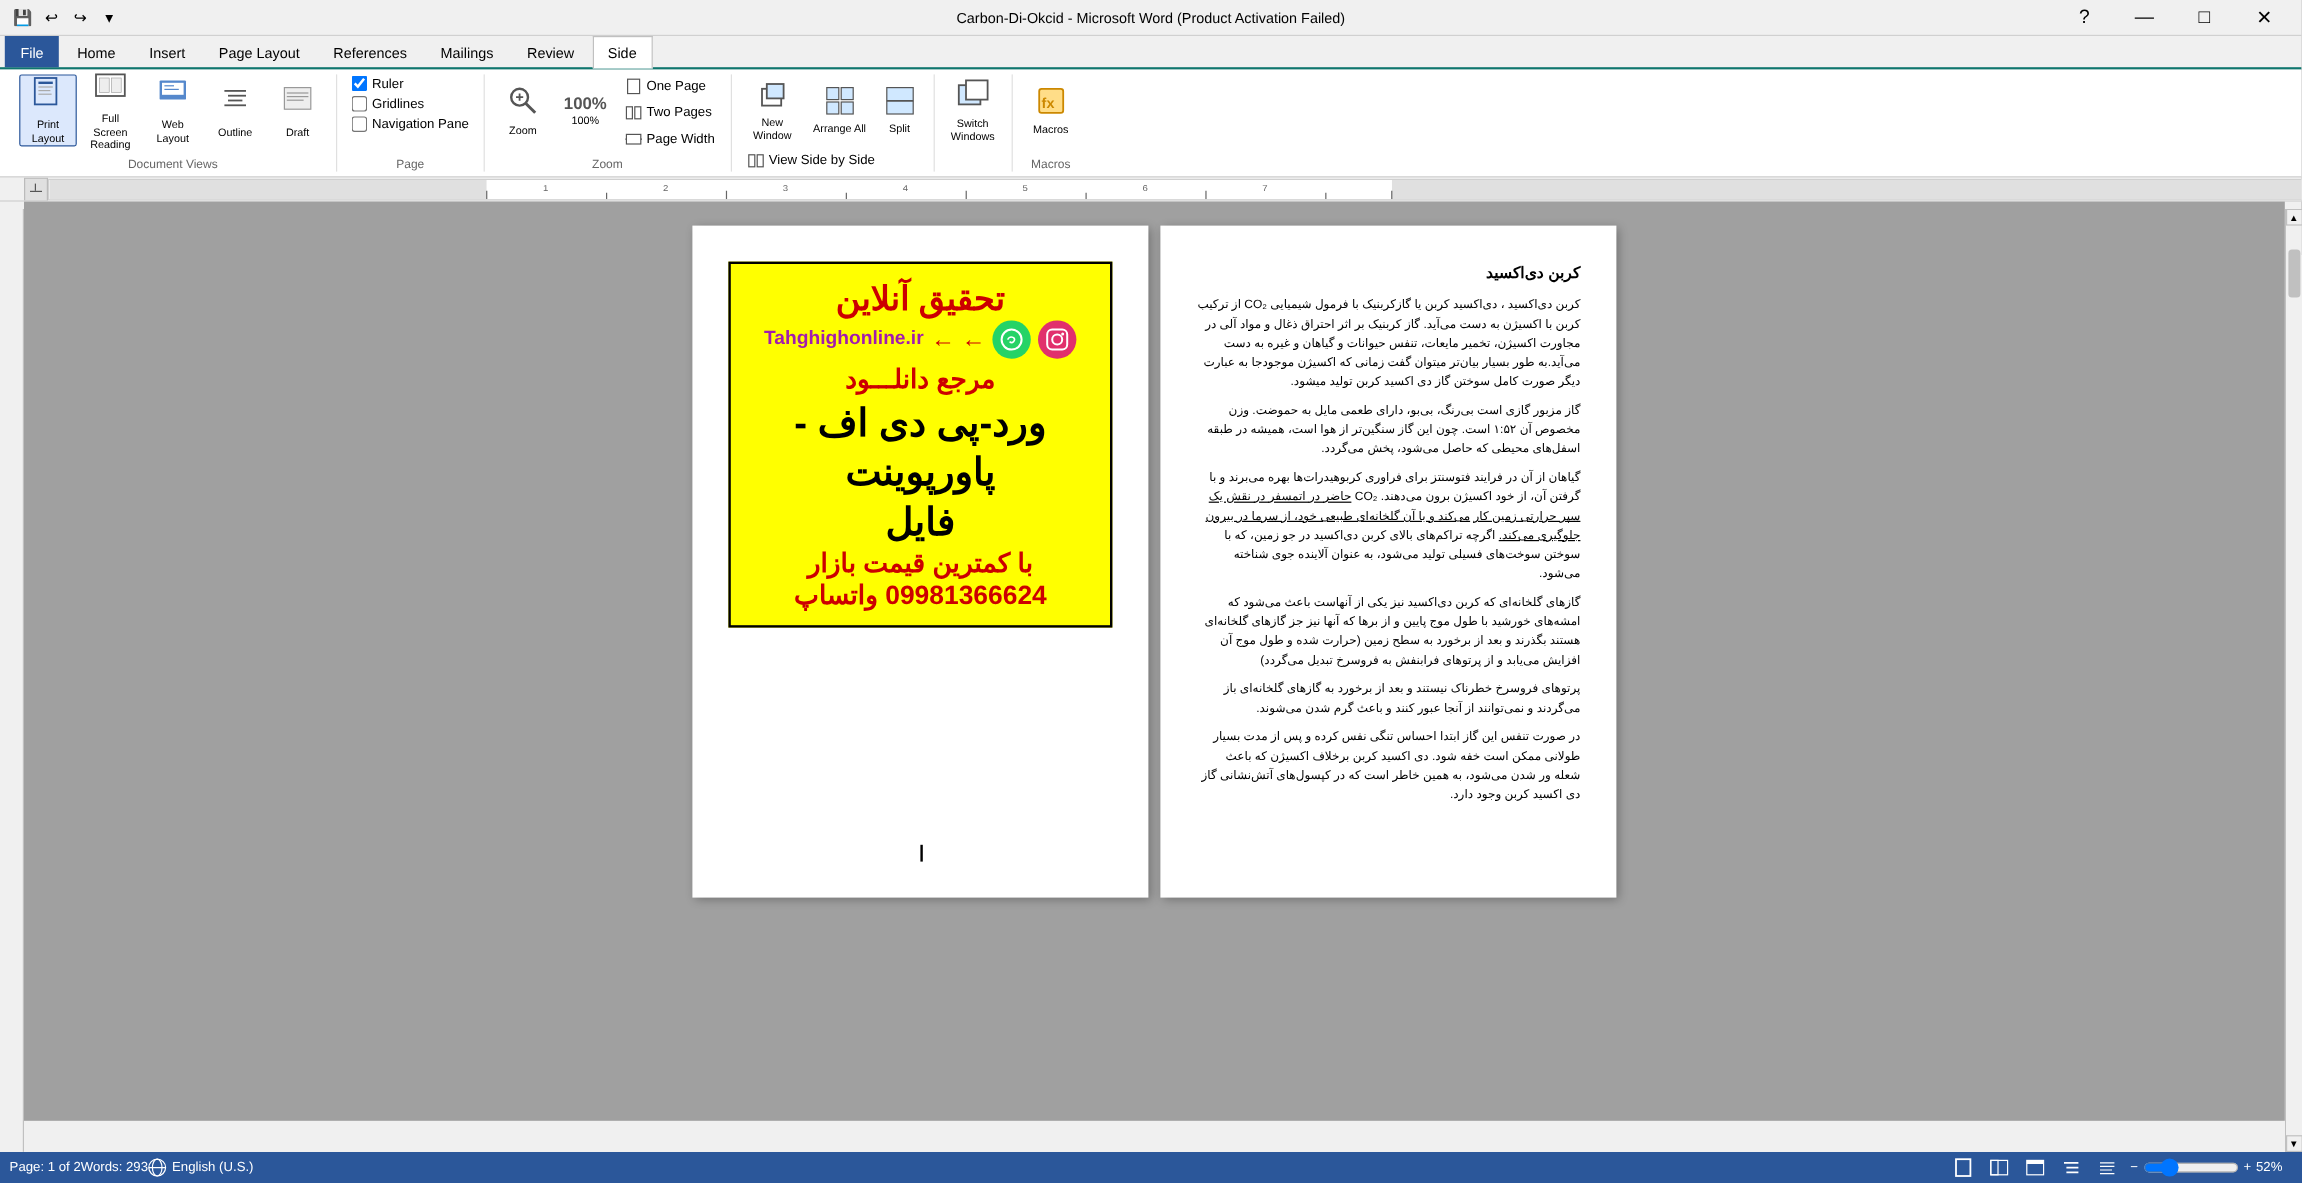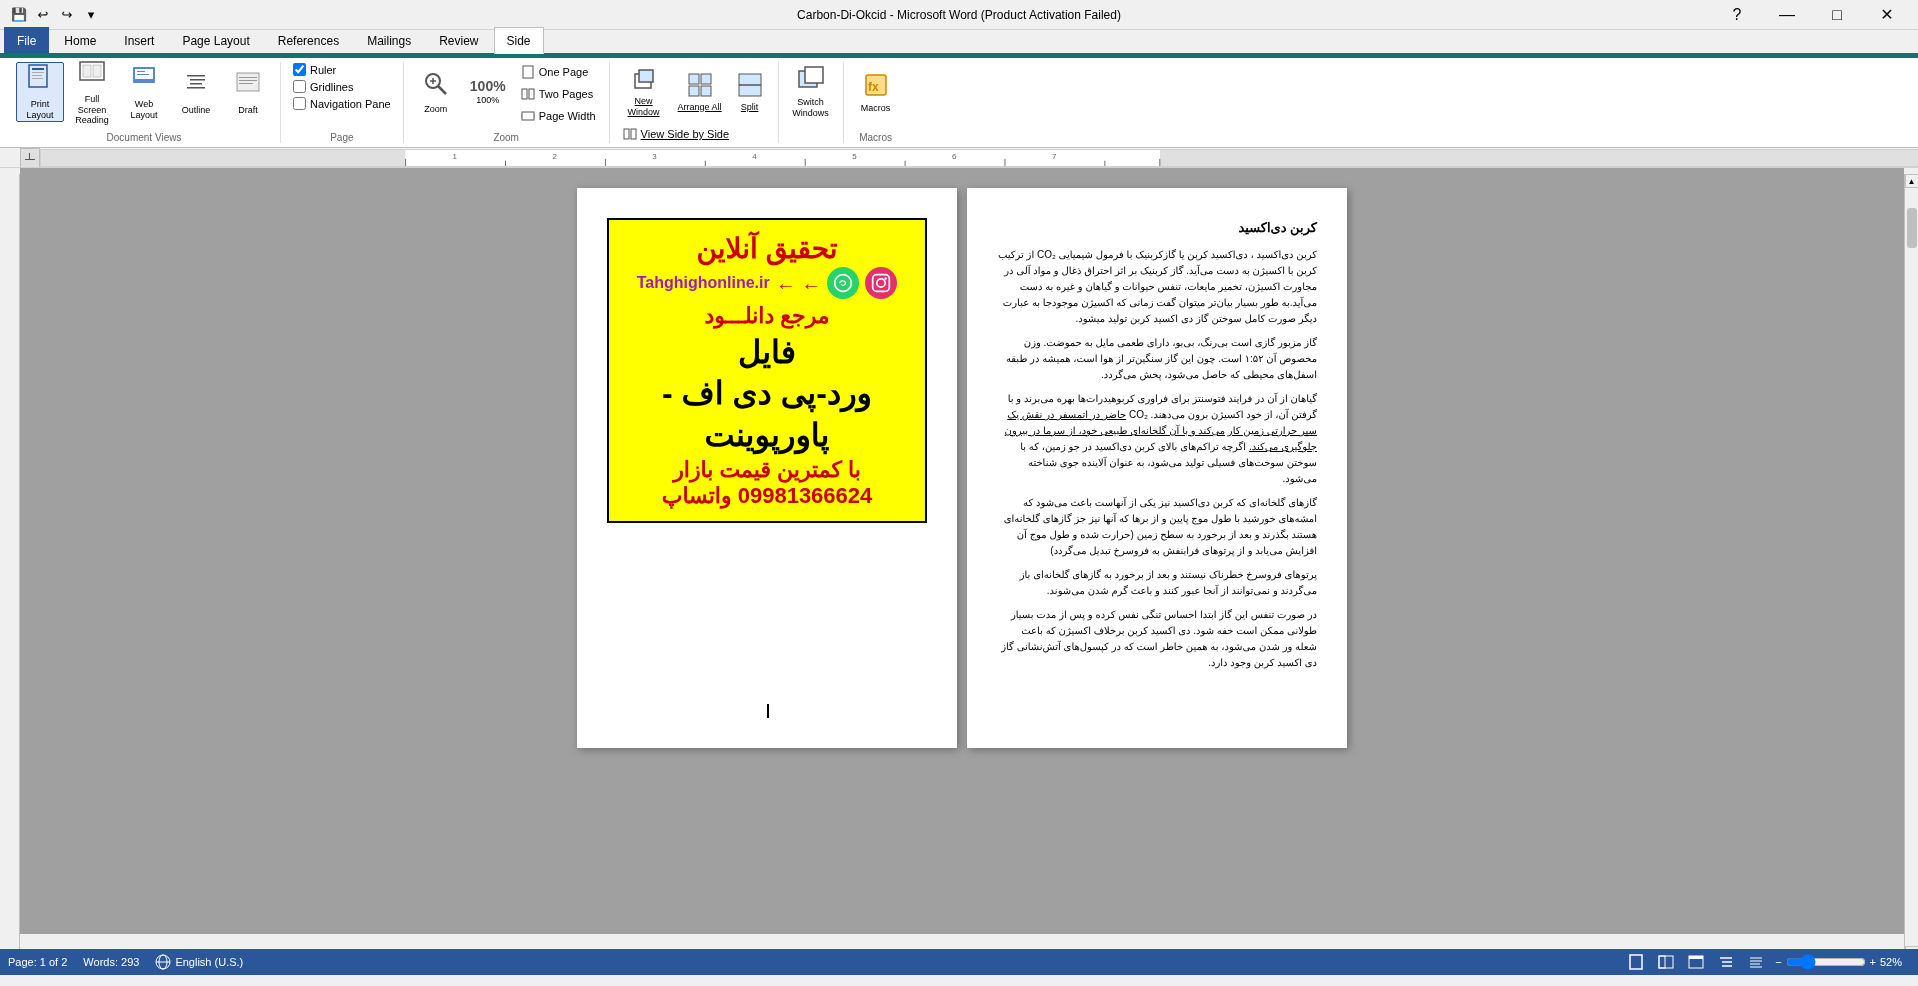--- a/index.html
+++ b/index.html
@@ -50,21 +50,21 @@
       align-items: center;
       justify-content: center;
     }
 
     
     .ribbon-tabs {
       background: #f0f0f0;
       display: flex;
       align-items: flex-end;
       padding: 0 4px;
-      border-bottom: 5px solid #0f766e;
+      border-bottom: 2px solid #0f766e;
       height: 28px;
     }
     .ribbon-tab {
       padding: 4px 12px;
       cursor: pointer;
       font-size: 12px;
       border: 1px solid transparent;
       border-bottom: none;
       margin-right: 2px;
       height: 26px;
@@ -298,23 +298,22 @@
 
     
     .status-bar {
       background: #2b579a;
       height: 26px;
       display: flex;
       align-items: center;
       padding: 0 8px;
       color: #fff;
       font-size: 11px;
-      gap: 16px;
       position: fixed;
-      bottom: 11px;
+      bottom: 0;
       left: 0;
       right: 0;
     }
     .status-right {
       margin-left: auto;
       display: flex;
       align-items: center;
       gap: 8px;
     }
     .view-btn {
@@ -532,21 +531,21 @@
             <line x1="13" y1="7" x2="14" y2="7" stroke="#555" stroke-width="1"></line>
           </svg>
           <span>Page Width</span>
         </div>
       </div>
     </div>
     <div class="ribbon-group-label">Zoom</div>
   </div>
 
   <div class="ribbon-group">
-    <div class="ribbon-group-content" style="flex-direction:column;gap:2px;text-decoration:underline;">
+    <div class="ribbon-group-content" style="flex-direction:column;gap:2px;">
       <div style="display:flex;gap:4px;">
         <div class="rb-btn" style="width:52px;">
           <div>
             <svg width="26" height="26" viewBox="0 0 26 26">
               <rect x="4" y="8" width="16" height="14" fill="#fff" stroke="#555" stroke-width="1.5"></rect>
               <rect x="8" y="4" width="14" height="12" fill="#d0e8ff" stroke="#555" stroke-width="1.5"></rect>
             </svg>
           </div>
           <span class="rb-label">New Window</span>
         </div>
@@ -680,22 +679,22 @@
             <svg width="20" height="20" viewBox="0 0 24 24" fill="white">
                 <circle cx="12" cy="12" r="10" fill="none" stroke="white" stroke-width="2"></circle>
                 <path d="M8 12 Q10 8 14 10 Q16 12 14 14 Q12 16 10 14" fill="none" stroke="white" stroke-width="1.5"></path>
               </svg>
           </div>
         </div>
         <span style="font-size:20px;color:#cc0000;font-weight:bold;">← ←</span>
         <div class="ad-url">Tahghighonline.ir</div>
       </div>
       <div class="ad-subtitle">مرجع دانلـــود</div>
+      <div class="ad-main">ورد-پی دی اف - پاورپوینت</div>
       <div class="ad-main">فایل</div>
-      <div class="ad-main">ورد-پی دی اف - پاورپوینت</div>
       <div class="ad-desc">با کمترین قیمت بازار</div>
       <div class="ad-phone">09981366624 واتساپ</div>
     </div>
     <div class="cursor-line"></div>
   </div>
 
   <div class="page">
     <div class="page2-content">
       <div class="page2-title">کربن دی‌اکسید</div>
       <div class="page2-para">کربن دی‌اکسید ، دی‌اکسید کربن یا گازکربنیک با فرمول شیمیایی CO₂ از ترکیب کربن با اکسیژن به دست می‌آید. گاز کربنیک بر اثر احتراق ذغال و مواد آلی در مجاورت اکسیژن، تخمیر مایعات، تنفس حیوانات و گیاهان و غیره به دست می‌آید.به طور بسیار بیان‌تر میتوان گفت زمانی که اکسیژن موجودجا به عبارت دیگر صورت کامل سوختن گاز دی اکسید کربن تولید میشود.</div>

